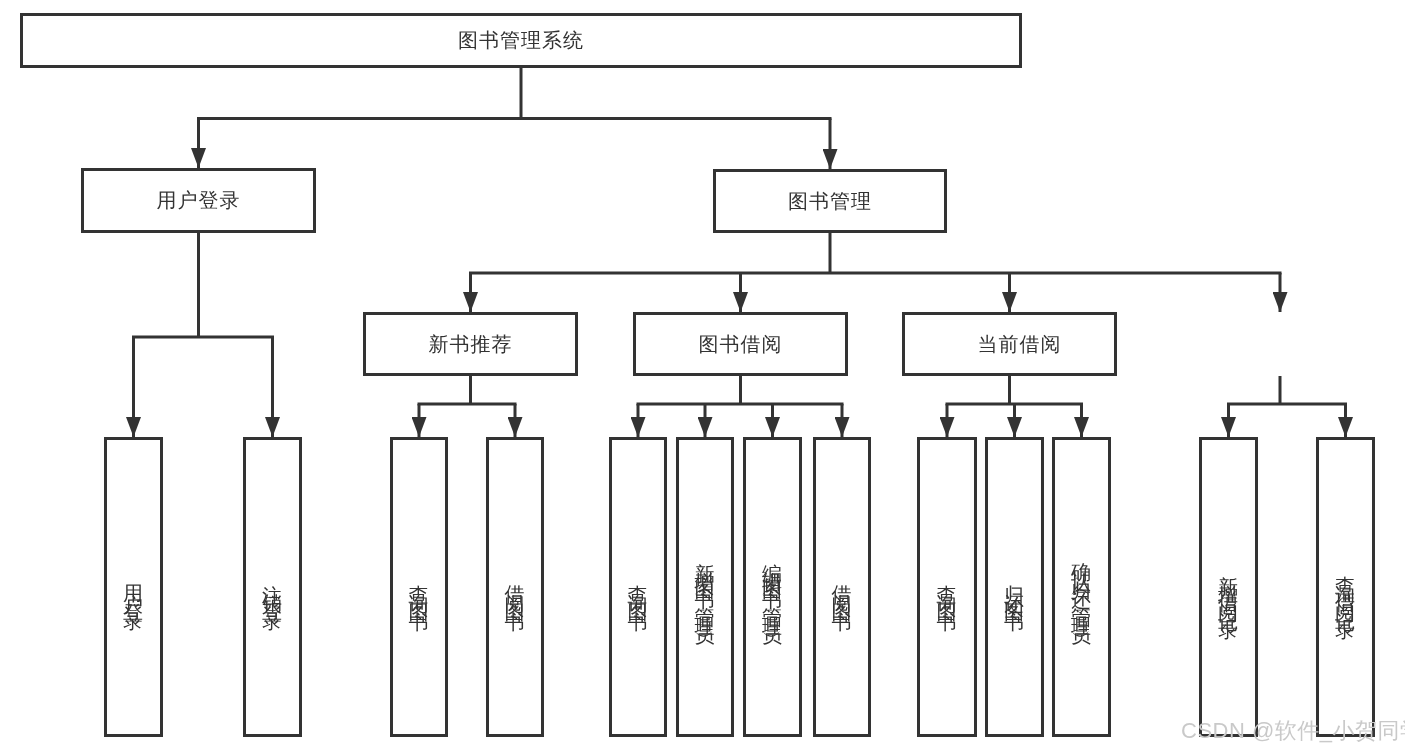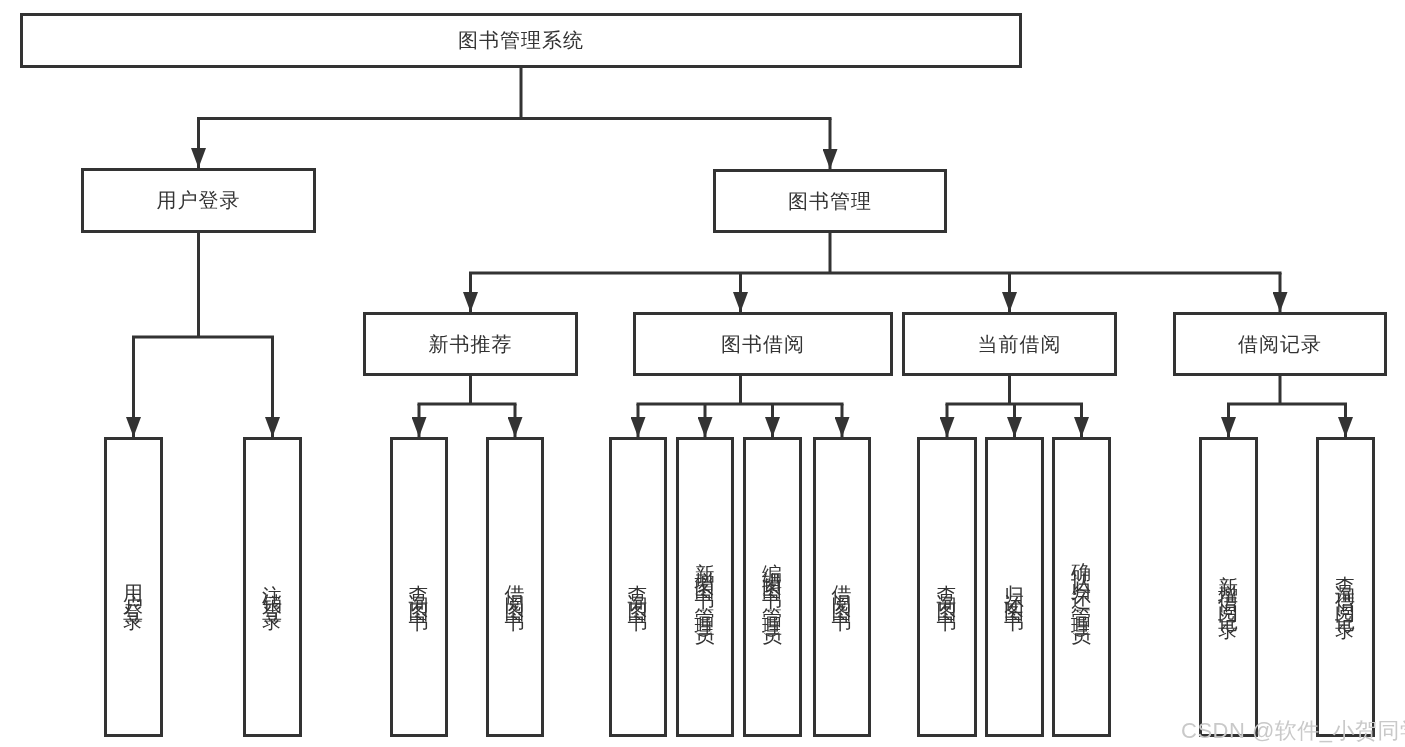--- a/index.html
+++ b/index.html
@@ -109,23 +109,22 @@
       <path d="M1345.5,404 V437" marker-end="url(#arrow)"></path>
     </g>
   </svg>
 
   <div class="node h-node" style="left:20px; top:13px; width:1002px; height:55px;">图书管理系统</div>
 
   <div class="node h-node" style="left:81px; top:168px; width:235px; height:65px;">用户登录</div>
   <div class="node h-node" style="left:363px; top:312px; width:215px; height:64px;">新书推荐</div>
 
   <div class="node h-node" style="left:713px; top:169px; width:234px; height:64px;">图书管理</div>
-  <div class="node h-node" style="left:633px; top:312px; width:260px; height:64px;">图书借阅</div>
+  <div class="node h-node" style="left:633px; top:312px; width:215px; height:64px;">图书借阅</div>
   <div class="node h-node" style="left:902px; top:312px; width:215px; height:64px;padding-left:20px;">当前借阅</div>
-  <div class="node h-node" style="left:1173px; top:312px; width:214px; height:64px;">借阅记录</div>
 
   <div class="node v-node" style="left:104px; top:437px; width:59px; height:300px;">用户登录</div>
   <div class="node v-node" style="left:243px; top:437px; width:59px; height:300px;">注销登录</div>
 
   <div class="node v-node" style="left:390px; top:437px; width:58px; height:300px;">查询图书</div>
   <div class="node v-node" style="left:486px; top:437px; width:58px; height:300px;">借阅图书</div>
 
   <div class="node v-node" style="left:609px; top:437px; width:58px; height:300px;">查询图书</div>
   <div class="node v-node" style="left:676px; top:437px; width:58px; height:300px;">新增图书（管理员）</div>
   <div class="node v-node" style="left:743px; top:437px; width:59px; height:300px;">编辑图书（管理员）</div>

